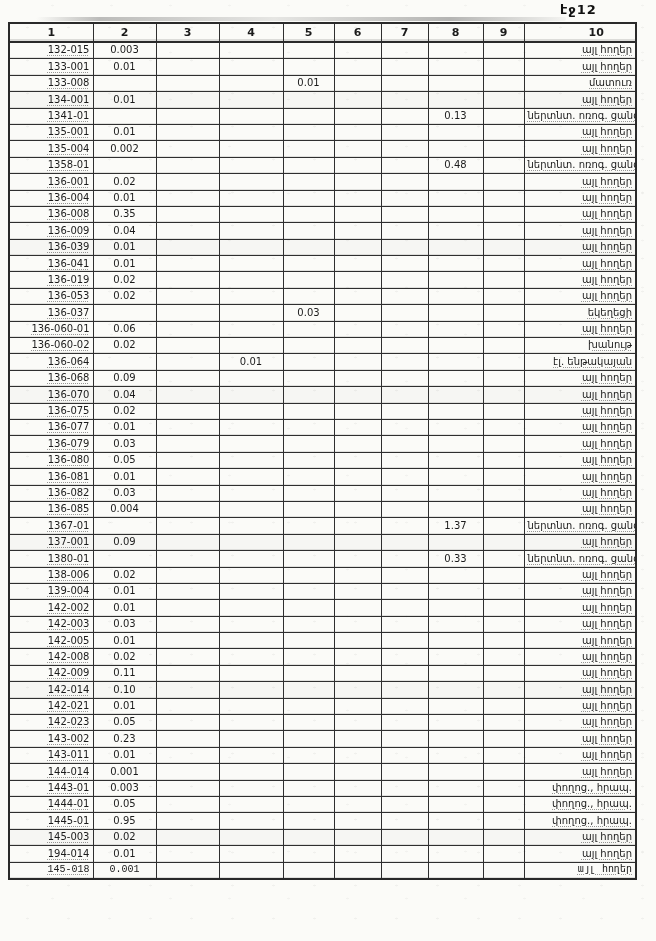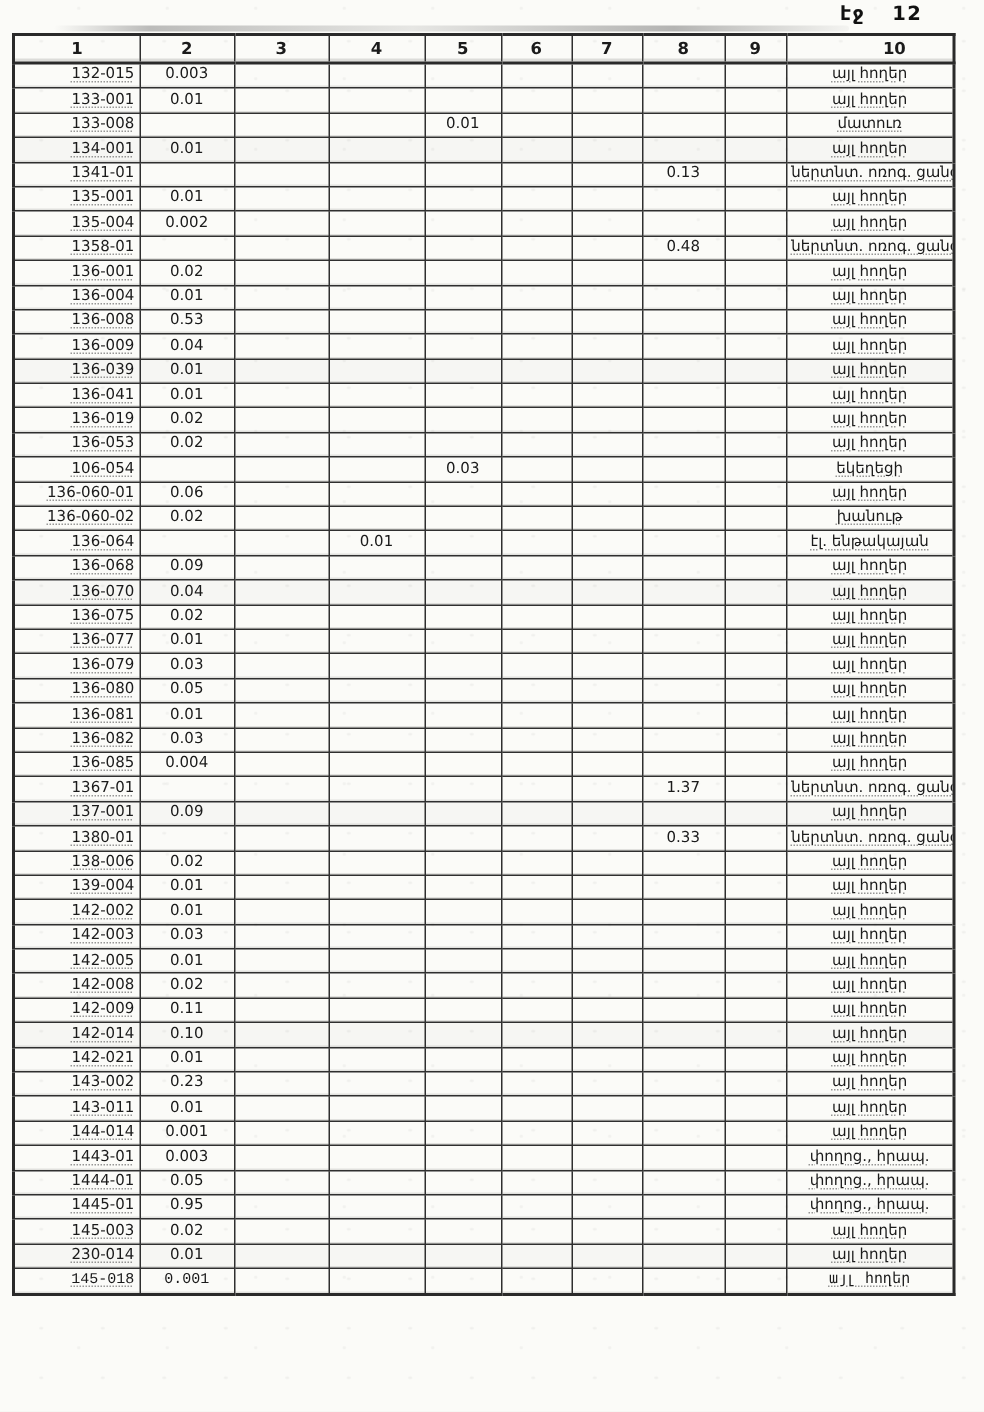--- a/index.html
+++ b/index.html
@@ -16,21 +16,21 @@
       radial-gradient(rgba(0,0,0,0.035) 1px, transparent 1.4px);
     background-size:41px 33px,59px 47px;
     background-position:7px 11px,23px 29px;
     color:#1b1b1b;
   }
   .page-label{
     position:absolute;top:2px;left:560px;
     font-size:13px;font-weight:bold;color:#111;
     letter-spacing:1px;white-space:nowrap;
   }
-  .page-label .num{margin-left:18px;}
+  .page-label .num{margin-left:0;}
   .smear{
     position:absolute;left:36px;top:17px;width:530px;height:4px;
     background:linear-gradient(to right,rgba(110,110,110,0.0),rgba(110,110,110,0.45) 12%,rgba(110,110,110,0.15) 45%,rgba(110,110,110,0.5) 78%,rgba(110,110,110,0.05));
     border-radius:2px;
   }
   table.sheet{
     position:absolute;left:8px;top:22px;
     border-collapse:collapse;table-layout:fixed;
     width:627px;
   }
@@ -59,21 +59,21 @@
   .sheet tbody tr:last-child td{border-bottom:2px solid #2a2a2a;font-family:Liberation Mono, monospace;}
   .sheet tbody tr:nth-child(6n+2) td{border-top-color:#1f1f1f;}
   .sheet tbody tr:nth-child(9n+4) td{background:rgba(60,60,60,0.025);}
   .sheet td.code{
     text-align:right;padding-left:4px;
     text-decoration:underline dotted rgba(70,70,70,0.55);
     text-underline-offset:2px;
   }
   .sheet td.val{text-align:center;}
   .sheet td.landuse{
-    text-align:center;padding-left:3px;
+    text-align:right;padding-left:3px;
     text-decoration:underline dotted rgba(70,70,70,0.55);
     text-underline-offset:2px;
   }
   .sheet th.note-cell,.sheet td.note-cell{
     border:none !important;
     box-shadow:none;
     background:transparent;
     font-size:8.5px;
     font-style:italic;
     color:#4a4a4a;
@@ -244,21 +244,21 @@
           <td class="val"></td>
           <td class="val"></td>
           <td class="val"></td>
           <td class="val"></td>
           <td class="val"></td>
           <td class="landuse c10">այլ հողեր</td>
           <td class="note-cell"></td>
         </tr>
         <tr>
           <td class="code c1">136-008</td>
-          <td class="val">0.53</td>
+          <td class="val">0.35</td>
           <td class="val"></td>
           <td class="val"></td>
           <td class="val"></td>
           <td class="val"></td>
           <td class="val"></td>
           <td class="val"></td>
           <td class="val"></td>
           <td class="landuse c10">այլ հողեր</td>
           <td class="note-cell"></td>
         </tr>
@@ -321,21 +321,21 @@
           <td class="val"></td>
           <td class="val"></td>
           <td class="val"></td>
           <td class="val"></td>
           <td class="val"></td>
           <td class="val"></td>
           <td class="landuse c10">այլ հողեր</td>
           <td class="note-cell"></td>
         </tr>
         <tr>
-          <td class="code c1">106-054</td>
+          <td class="code c1">136-037</td>
           <td class="val"></td>
           <td class="val"></td>
           <td class="val"></td>
           <td class="val">0.03</td>
           <td class="val"></td>
           <td class="val"></td>
           <td class="val"></td>
           <td class="val"></td>
           <td class="landuse c10">եկեղեցի</td>
           <td class="note-cell">,ֆ</td>
@@ -646,20 +646,33 @@
           <td class="val"></td>
           <td class="val"></td>
           <td class="val"></td>
           <td class="val"></td>
           <td class="val"></td>
           <td class="val"></td>
           <td class="landuse c10">այլ հողեր</td>
           <td class="note-cell"></td>
         </tr>
         <tr>
+          <td class="code c1">142-023</td>
+          <td class="val">0.05</td>
+          <td class="val"></td>
+          <td class="val"></td>
+          <td class="val"></td>
+          <td class="val"></td>
+          <td class="val"></td>
+          <td class="val"></td>
+          <td class="val"></td>
+          <td class="landuse c10">այլ հողեր</td>
+          <td class="note-cell"></td>
+        </tr>
+        <tr>
           <td class="code c1">143-002</td>
           <td class="val">0.23</td>
           <td class="val"></td>
           <td class="val"></td>
           <td class="val"></td>
           <td class="val"></td>
           <td class="val"></td>
           <td class="val"></td>
           <td class="val"></td>
           <td class="landuse c10">այլ հողեր</td>
@@ -737,21 +750,21 @@
           <td class="val"></td>
           <td class="val"></td>
           <td class="val"></td>
           <td class="val"></td>
           <td class="val"></td>
           <td class="val"></td>
           <td class="landuse c10">այլ հողեր</td>
           <td class="note-cell"></td>
         </tr>
         <tr>
-          <td class="code c1">230-014</td>
+          <td class="code c1">194-014</td>
           <td class="val">0.01</td>
           <td class="val"></td>
           <td class="val"></td>
           <td class="val"></td>
           <td class="val"></td>
           <td class="val"></td>
           <td class="val"></td>
           <td class="val"></td>
           <td class="landuse c10">այլ հողեր</td>
           <td class="note-cell"></td>

